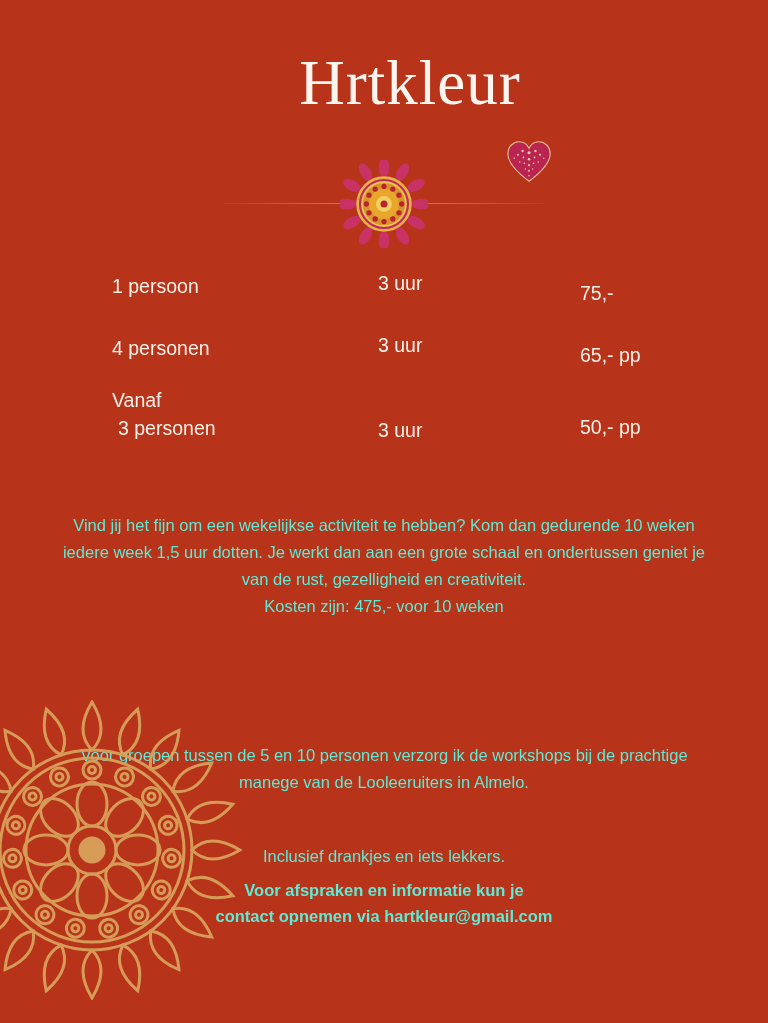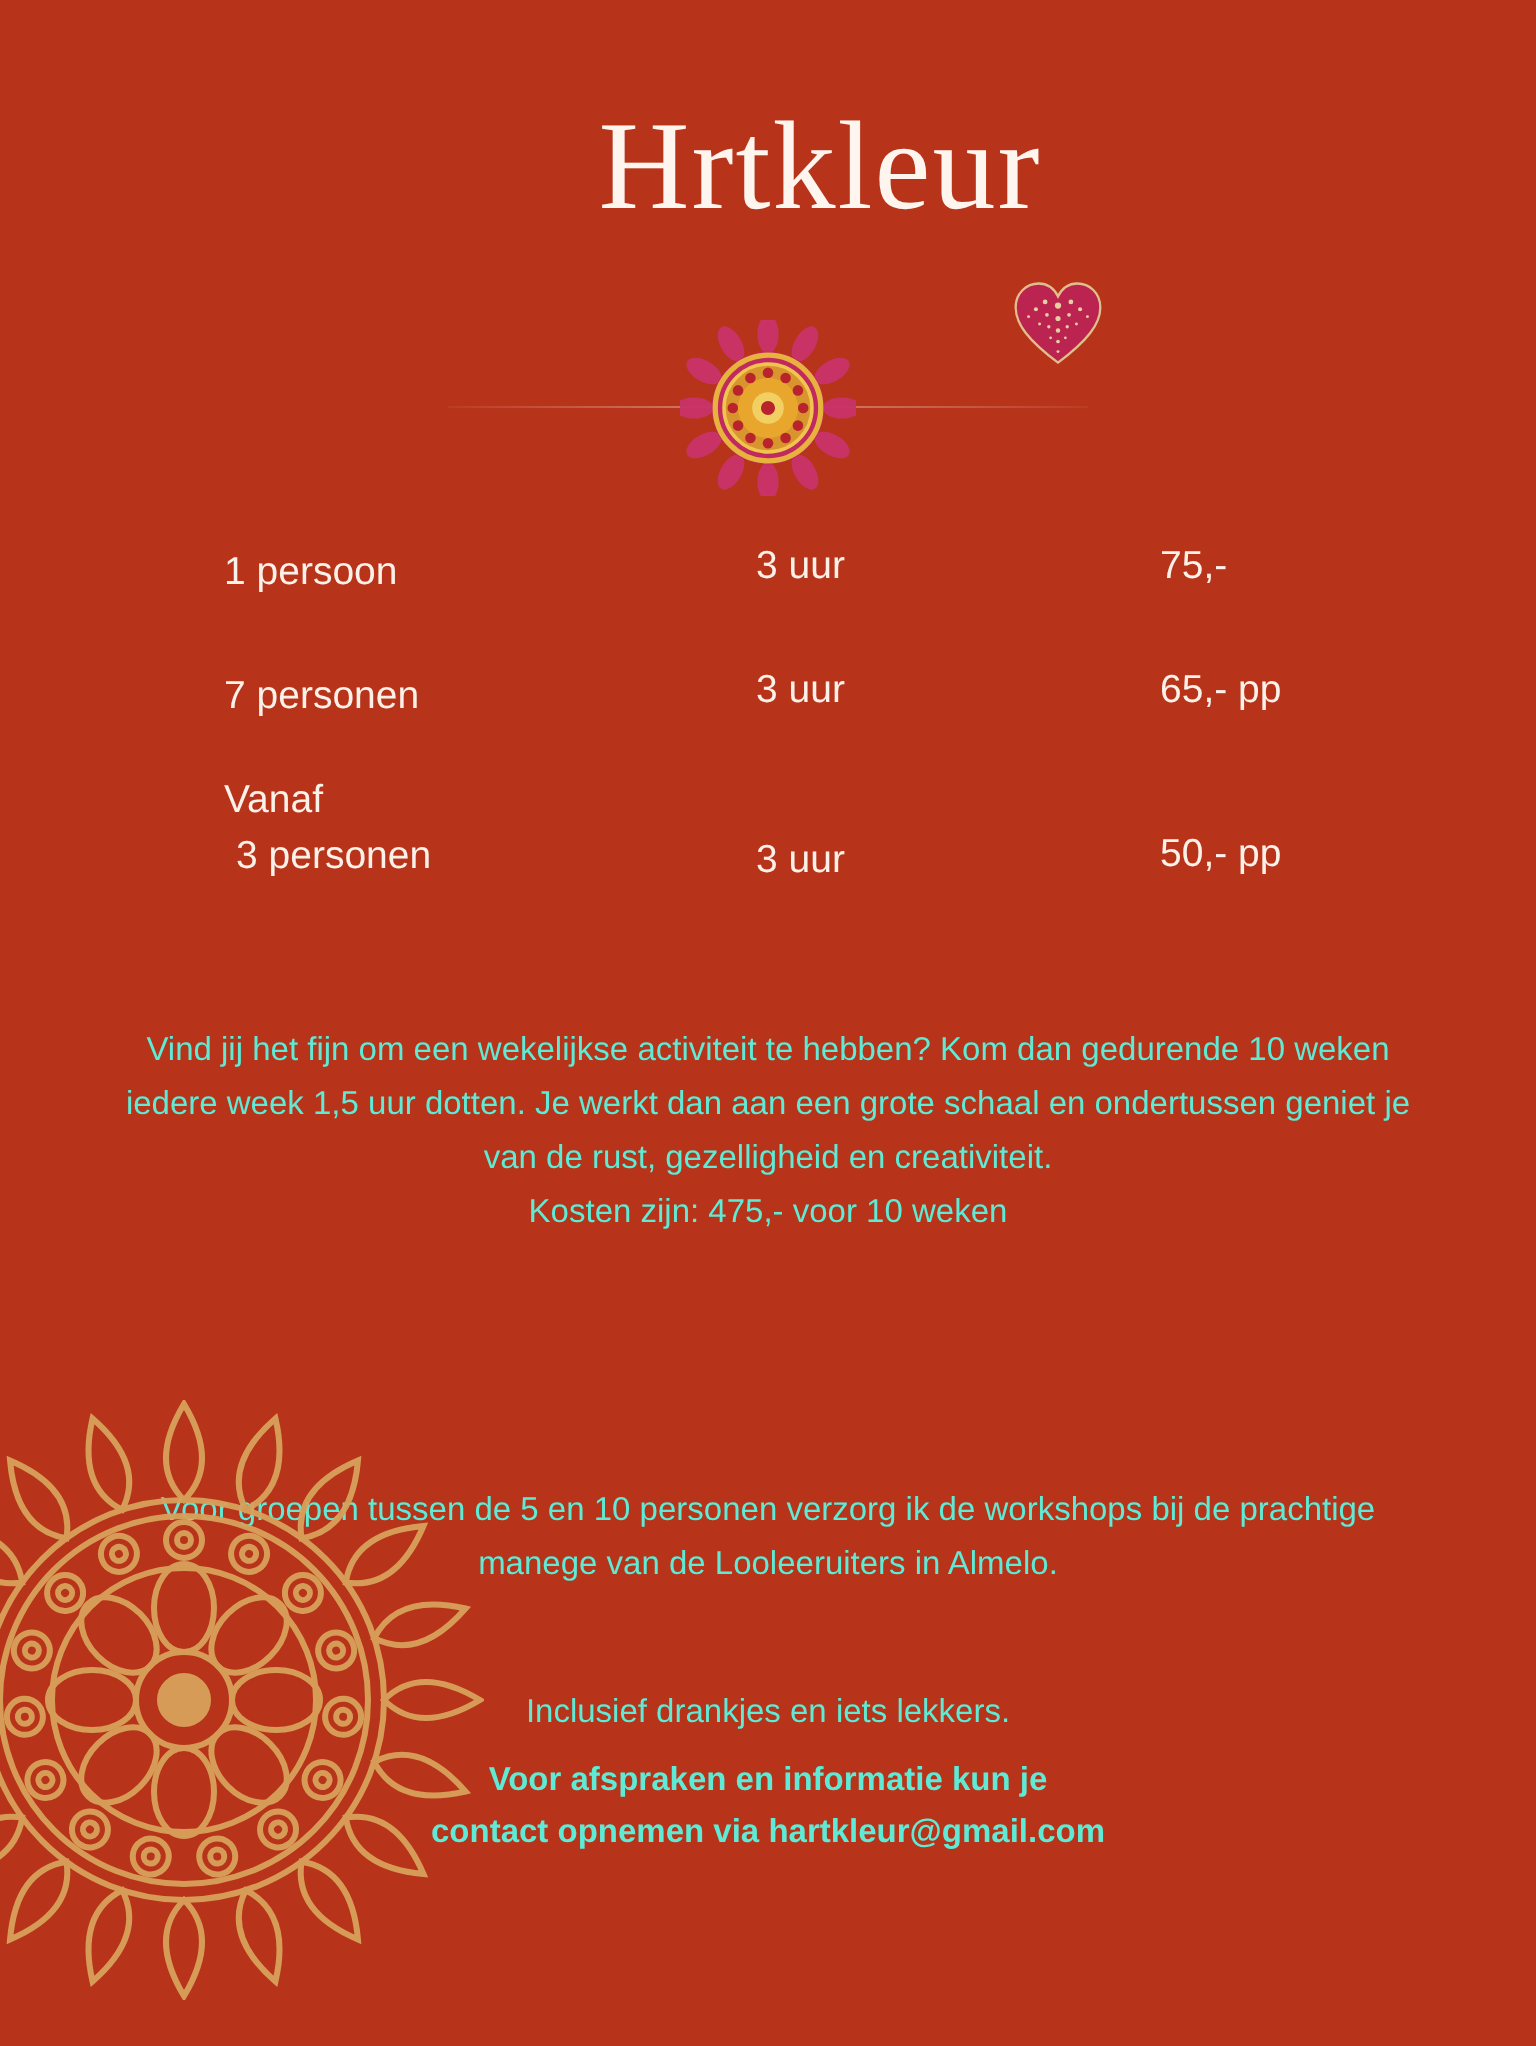--- a/index.html
+++ b/index.html
@@ -93,21 +93,21 @@
   }
   .cell-dur {
     position: absolute;
     left: 350px;
     top: 0;
     margin-left: 28px;
   }
   .cell-price {
     position: absolute;
     left: 580px;
-    top: 0;
+    top: 10px;
   }
   .row-3 .cell-who { top: -10px; }
   .row-3 .cell-dur { top: 23px; }
   .row-3 .cell-price { top: 20px; }
 
   
   .para {
     position: absolute;
     left: 0;
     width: 768px;
@@ -222,21 +222,21 @@
     </svg>
   </div>
 
   <div class="price-table">
     <div class="price-row row-1">
       <div class="cell-who">1 persoon</div>
       <div class="cell-dur">3 uur</div>
       <div class="cell-price">75,-</div>
     </div>
     <div class="price-row row-2">
-      <div class="cell-who">7 personen</div>
+      <div class="cell-who">4 personen</div>
       <div class="cell-dur">3 uur</div>
       <div class="cell-price">65,- pp</div>
     </div>
     <div class="price-row row-3">
       <div class="cell-who"><span>Vanaf</span><span class="sub">3 personen</span></div>
       <div class="cell-dur">3 uur</div>
       <div class="cell-price">50,- pp</div>
     </div>
   </div>
 

